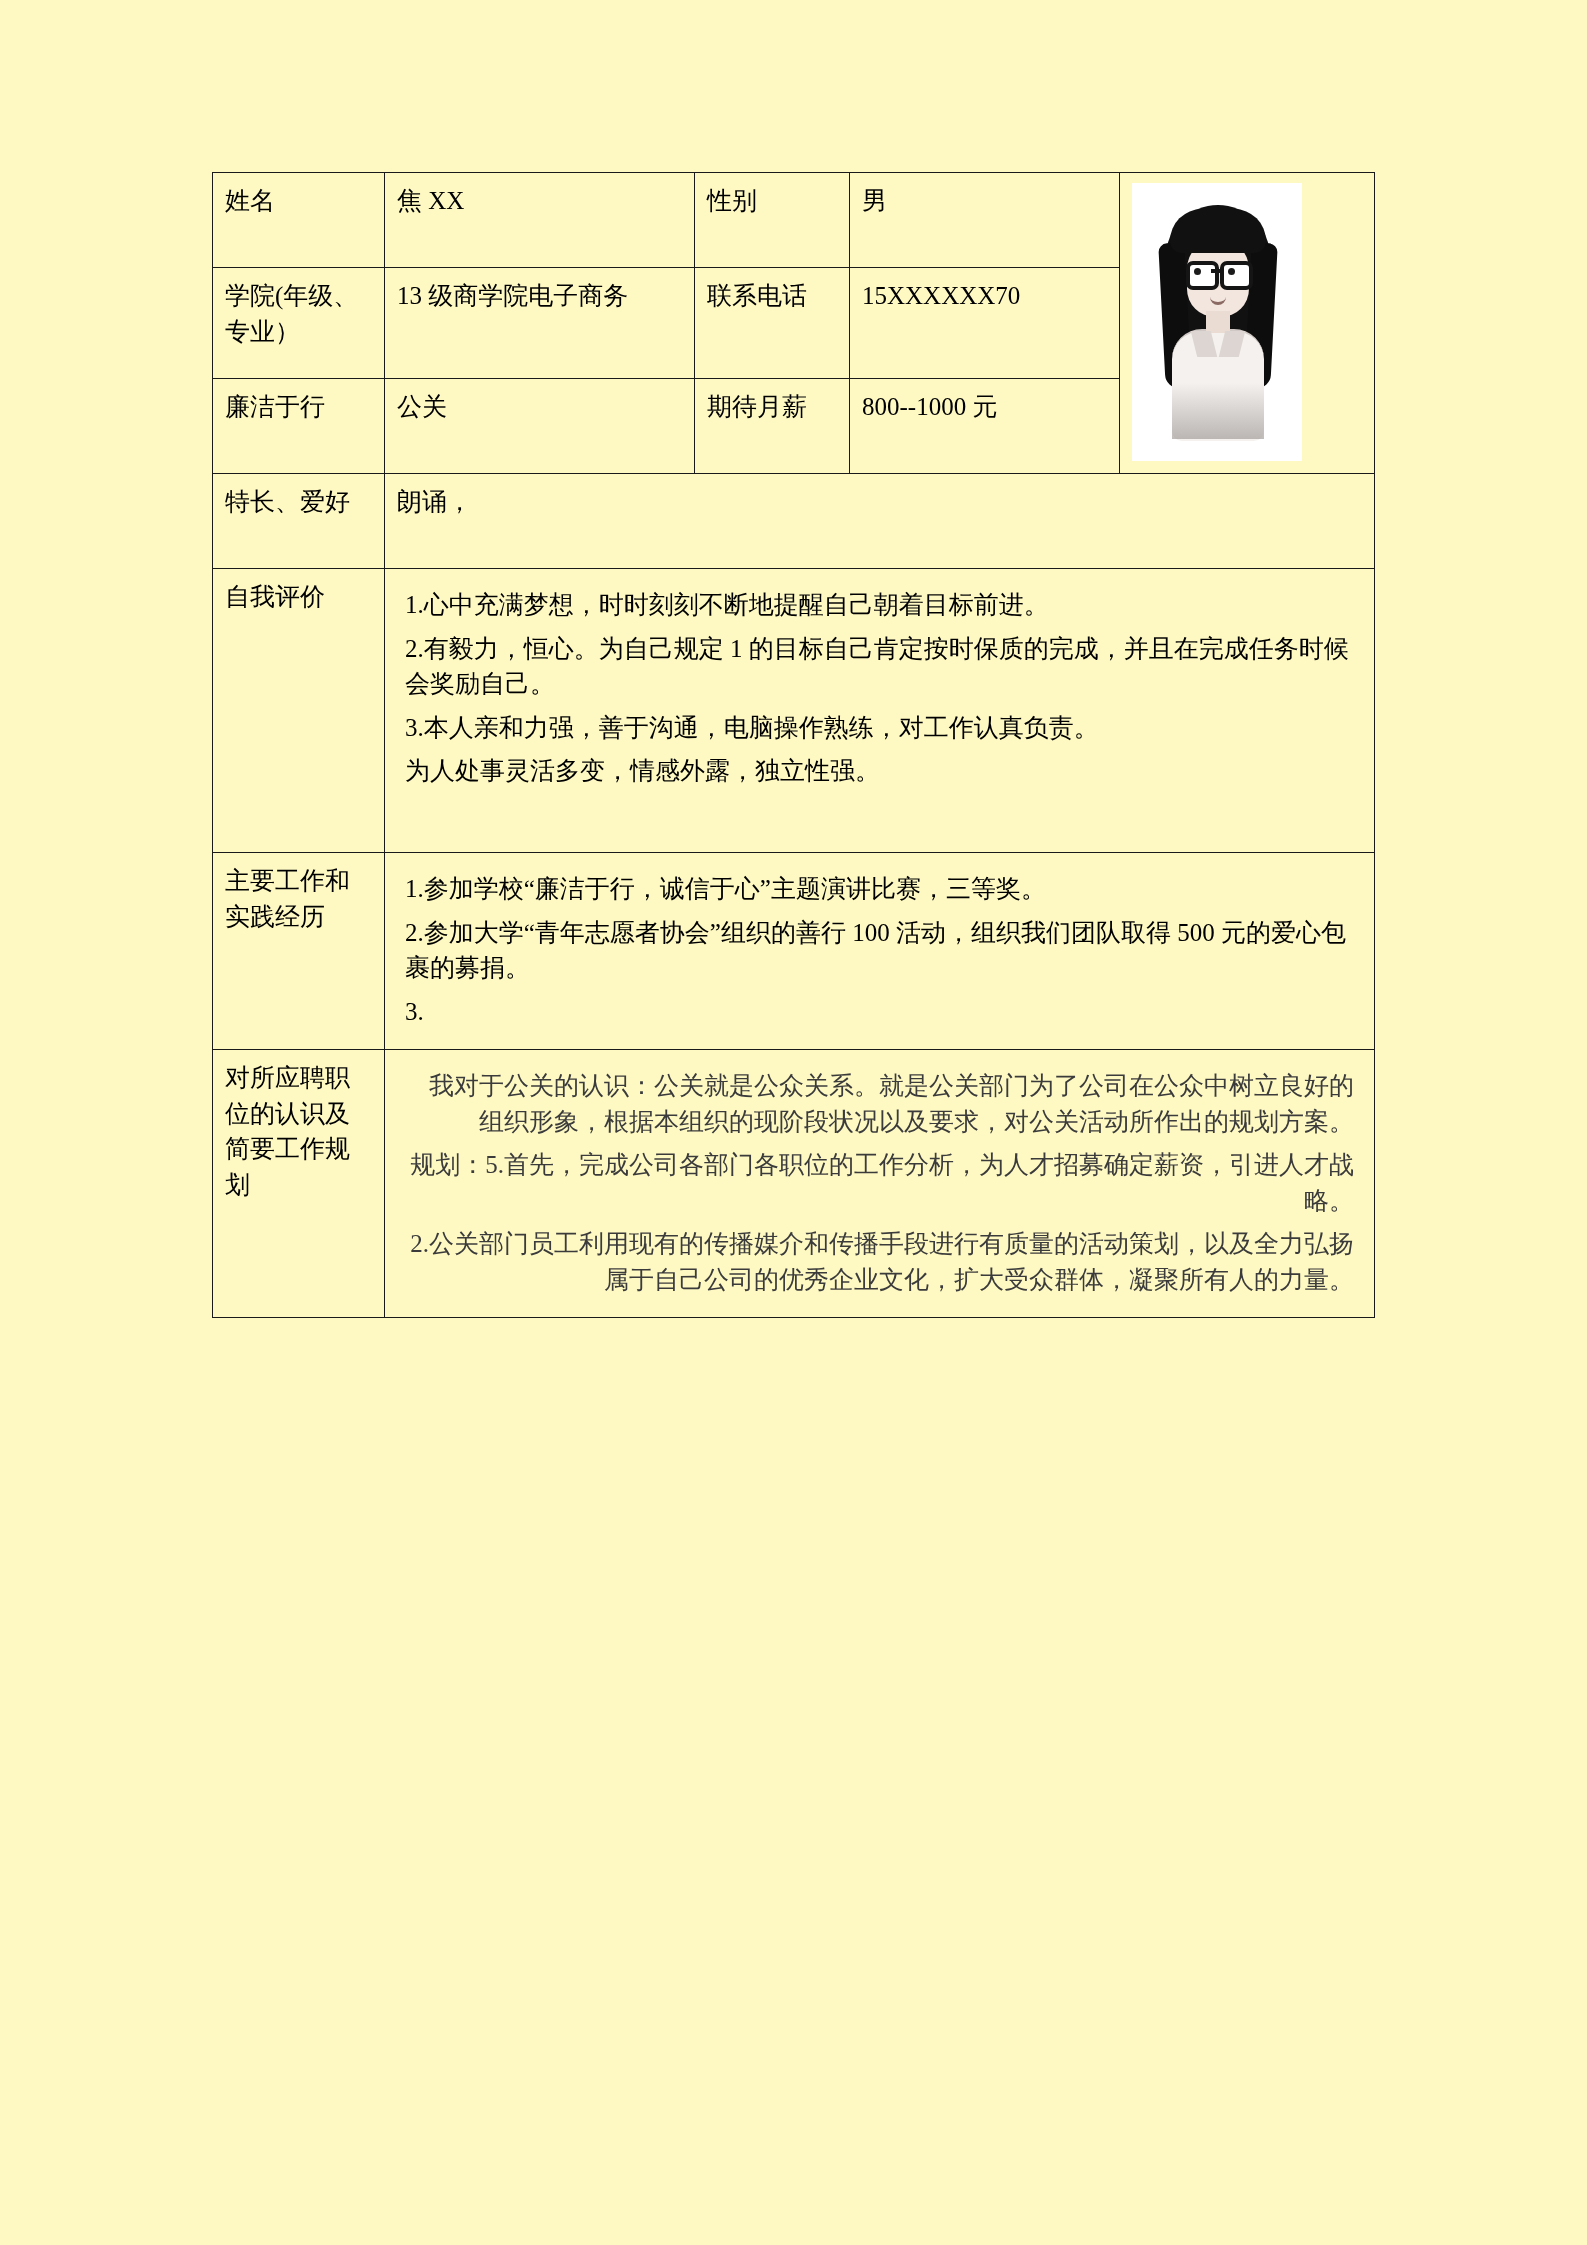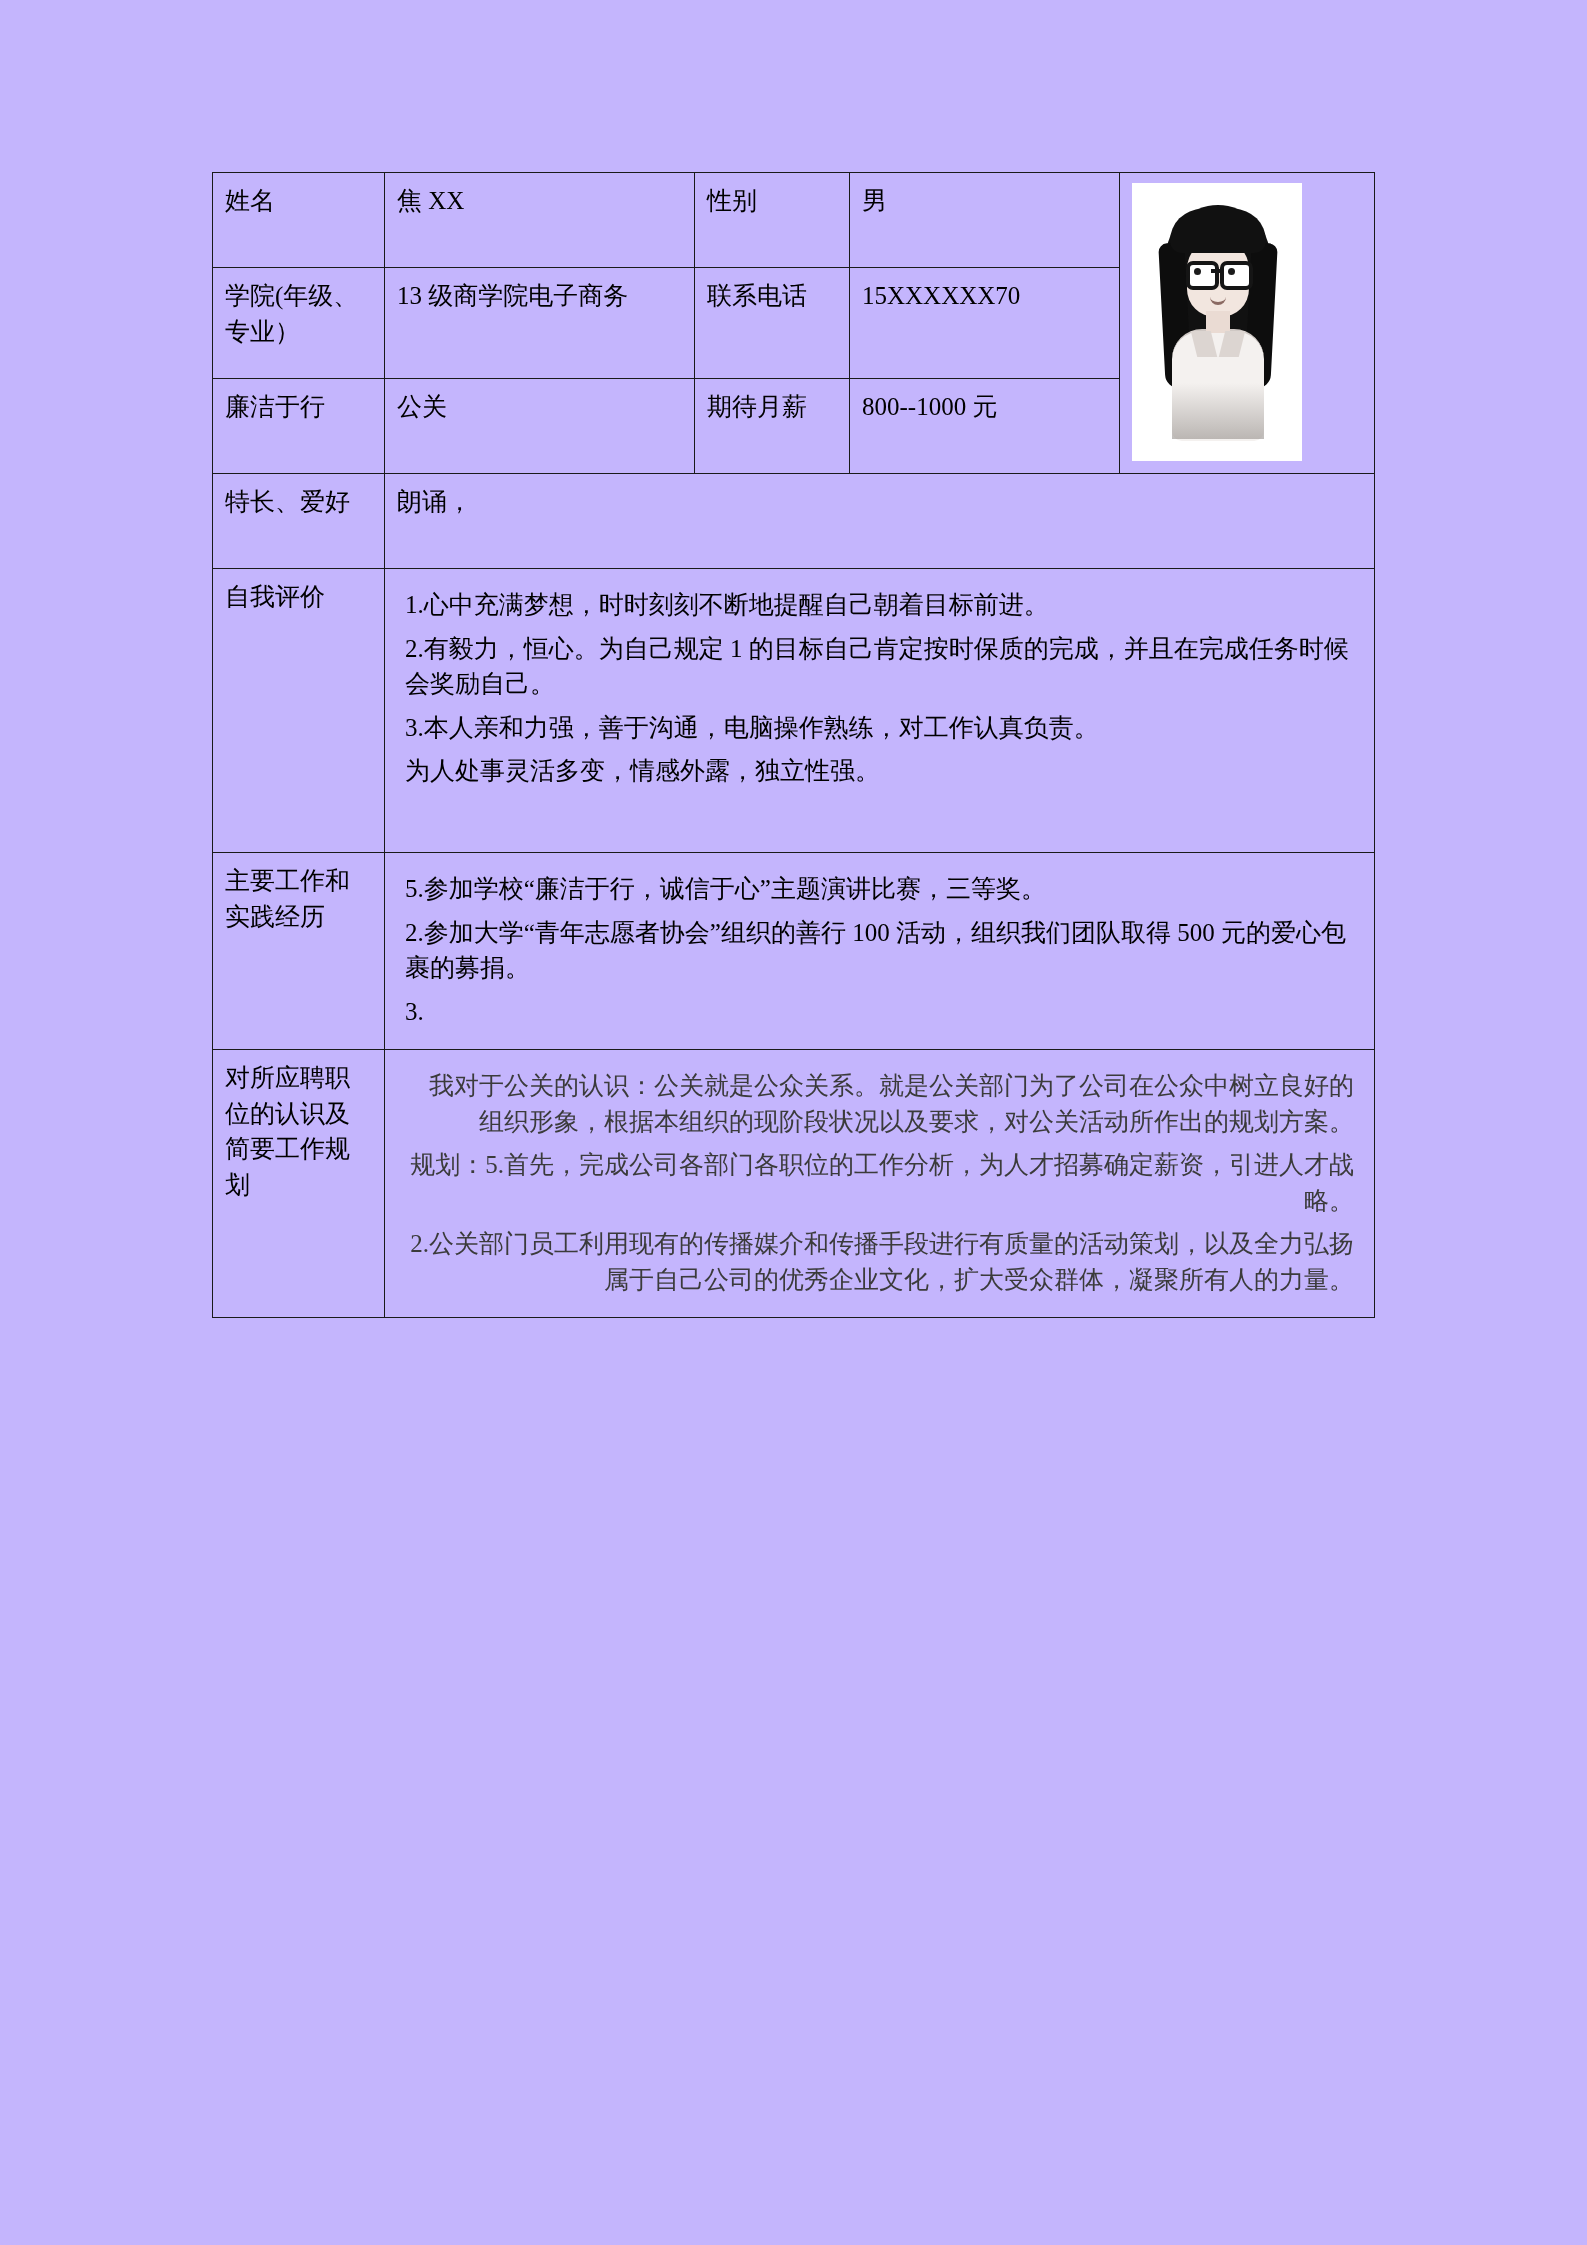--- a/index.html
+++ b/index.html
@@ -13,21 +13,21 @@
     font-family: "Liberation Serif", "DejaVu Serif", serif;
     color: #000000;
     position: relative;
   }
   .page {
     position: absolute;
     left: 0;
     top: 0;
     width: 1587px;
     height: 2245px;
-    background: #c4b5fd;
+    background: #fef9c3;
   }
   .resume-table {
     position: absolute;
     left: 212px;
     top: 172px;
     width: 1162px;
     border-collapse: collapse;
     table-layout: fixed;
   }
   .resume-table td {
@@ -285,21 +285,21 @@
           <p>2.有毅力，恒心。为自己规定 1 的目标自己肯定按时保质的完成，并且在完成任务时候会奖励自己。</p>
           <p>3.本人亲和力强，善于沟通，电脑操作熟练，对工作认真负责。</p>
           <p>为人处事灵活多变，情感外露，独立性强。</p>
           <p>&nbsp;</p>
         </td>
       </tr>
 
       <tr>
         <td class="label-cell">主要工作和实践经历</td>
         <td colspan="4" class="block-text">
-          <p>5.参加学校“廉洁于行，诚信于心”主题演讲比赛，三等奖。</p>
+          <p>1.参加学校“廉洁于行，诚信于心”主题演讲比赛，三等奖。</p>
           <p>2.参加大学“青年志愿者协会”组织的善行 100 活动，组织我们团队取得 500 元的爱心包裹的募捐。</p>
           <p>3.</p>
         </td>
       </tr>
 
       <tr>
         <td class="label-cell">对所应聘职位的认识及简要工作规划</td>
         <td colspan="4" class="block-text gray-text">
           <p>我对于公关的认识：公关就是公众关系。就是公关部门为了公司在公众中树立良好的组织形象，根据本组织的现阶段状况以及要求，对公关活动所作出的规划方案。</p>
           <p>规划：5.首先，完成公司各部门各职位的工作分析，为人才招募确定薪资，引进人才战略。</p>

